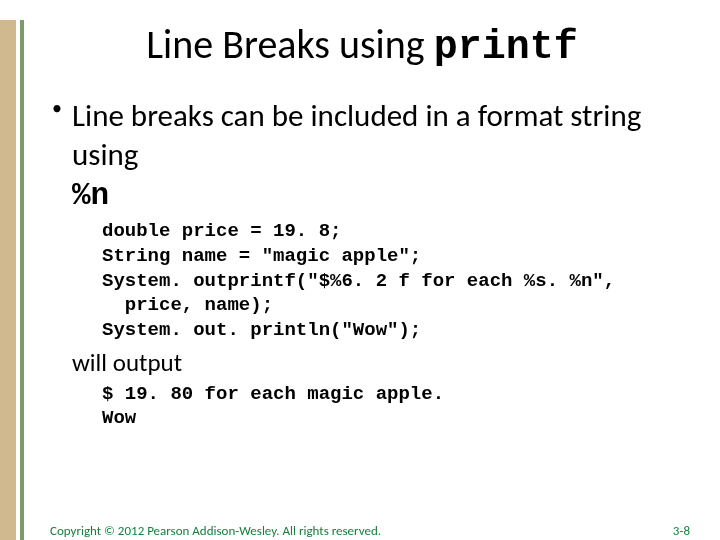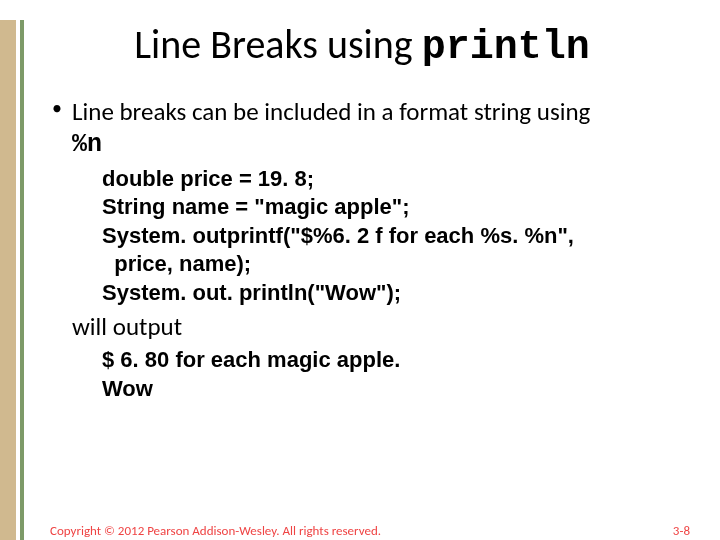--- a/index.html
+++ b/index.html
@@ -38,84 +38,84 @@
     font-weight: bold;
   }
   ul.bullets {
     margin: 0;
     padding: 0 0 0 18px;
     list-style: none;
   }
   ul.bullets > li {
     position: relative;
     padding-left: 20px;
-    font-size: 25px;
+    font-size: 31px;
     line-height: 1.25;
     margin-bottom: 2px;
   }
   ul.bullets > li::before {
     content: "•";
     position: absolute;
     left: 0;
     top: 0;
     font-size: 20px;
   }
   .mono-inline {
     font-family: "Courier New", Courier, monospace;
     font-weight: bold;
   }
   .code-block {
-    font-family: Liberation Sans, sans-serif;
+    font-family: Liberation Mono, monospace;
     font-weight: bold;
-    font-size: 22px;
+    font-size: 19px;
     line-height: 1.3;
     white-space: pre;
     margin: 4px 0 4px 68px;
   }
   .sub-label {
     font-size: 25px;
     margin: 2px 0 2px 38px;
   }
   .footer {
     position: absolute;
     bottom: 22px;
     left: 34px;
     right: 30px;
     display: flex;
     justify-content: space-between;
     align-items: flex-end;
     font-size: 13px;
-    color: #ef4444;
+    color: #15803d;
   }
 </style>
 </head>
 <body>
 
 <div class="slide">
   <div class="inner-stripe"></div>
 
   <h1 class="title">
-    <span>Line Breaks using </span><span class="mono">println</span>
+    <span>Line Breaks using </span><span class="mono">printf</span>
   </h1>
 
   <ul class="bullets">
     <li>
       <span>Line breaks can be included in a format string using </span><br>
       <span class="mono-inline">%n</span>
     </li>
   </ul>
 
   <div class="code-block"><span>double price = 19. 8;</span>
 <span>String name = "magic apple";</span>
 <span>System. outprintf("$%6. 2 f for each %s. %n",</span>
 <span>  price, name);</span>
 <span>System. out. println("Wow");</span></div>
 
   <div class="sub-label">will output</div>
 
-  <div class="code-block"><span>$ 6. 80 for each magic apple.</span>
+  <div class="code-block"><span>$ 19. 80 for each magic apple.</span>
 <span>Wow</span></div>
 
   <div class="footer">
     <span>Copyright © 2012 Pearson Addison-Wesley. All rights reserved.</span>
     <span>3-8</span>
   </div>
 </div>
 
 </body></html>

